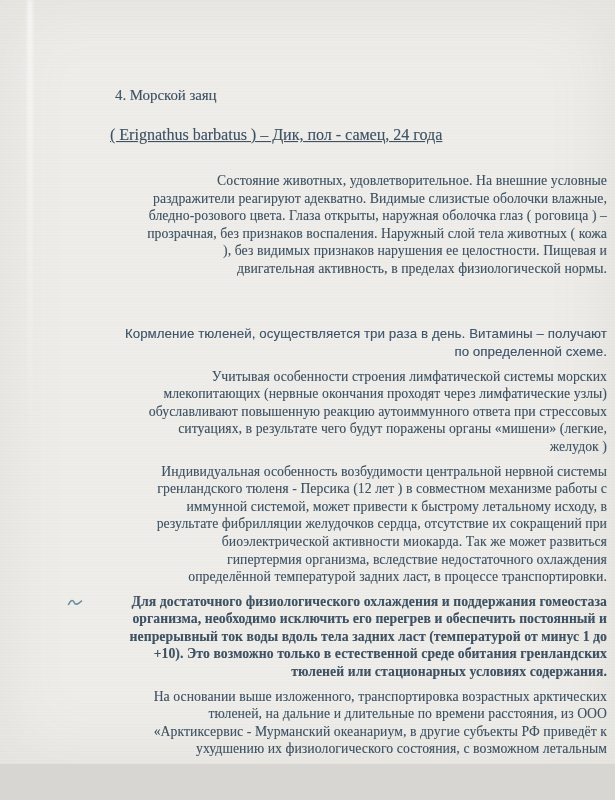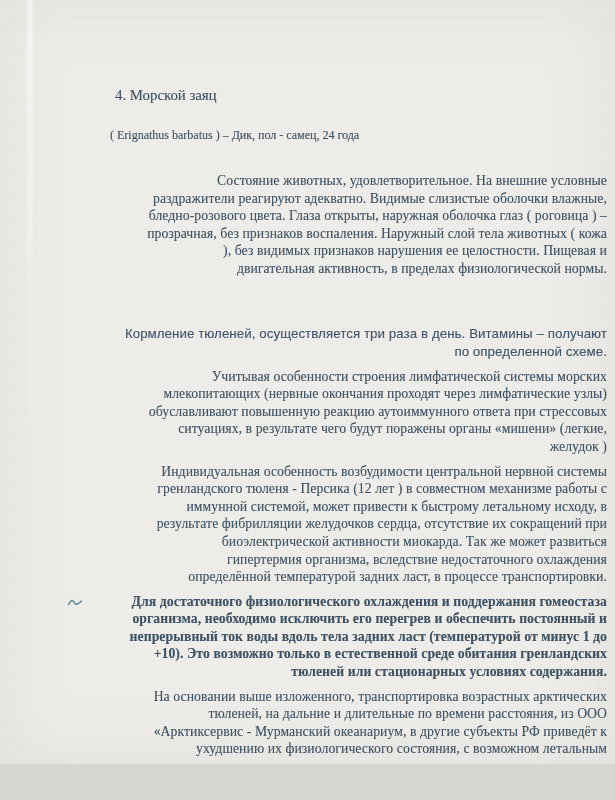--- a/index.html
+++ b/index.html
@@ -27,22 +27,23 @@
   .content{
     position:absolute;left:83px;top:66px;width:524px;
     color:#3e5263;
   }
   .animal-item{white-space:pre-line;}
   .animal-title{
     padding-left:32px;font-size:14.8px;line-height:22px;
     text-shadow:0.3px 0.3px 0.5px rgba(62,82,99,0.35);
   }
   .animal-details{
-    padding-left:27px;font-size:12px;line-height:22px;
+    padding-left:27px;font-size:16px;line-height:22px;
     text-shadow:0.3px 0.3px 0.5px rgba(62,82,99,0.35);
+    text-decoration:underline;
   }
   .animal-item + .animal-item{margin-top:6px;}
   .para{
     margin:0 0 7px 0;
     font-size:13.6px;line-height:17.6px;
     letter-spacing:0.12px;
     white-space:pre-line;
     text-shadow:0.3px 0.3px 0.5px rgba(62,82,99,0.35);
     text-align:right;
   }

